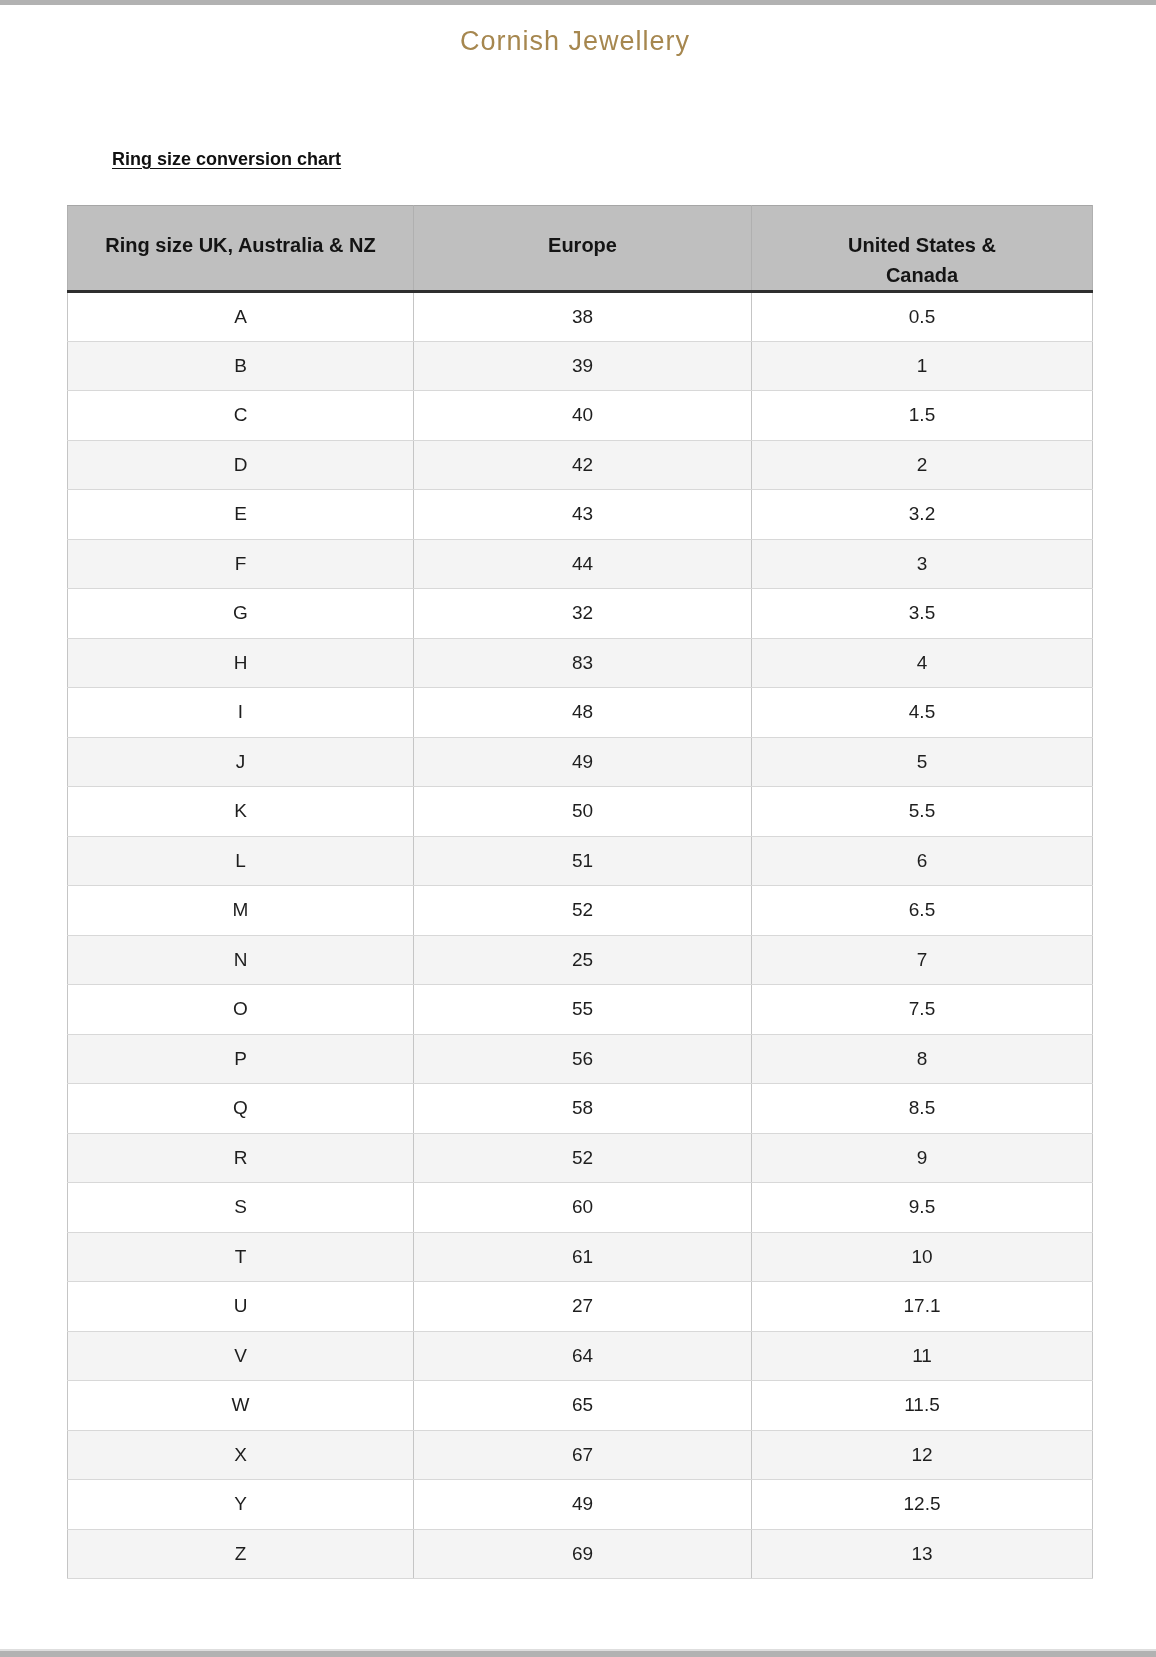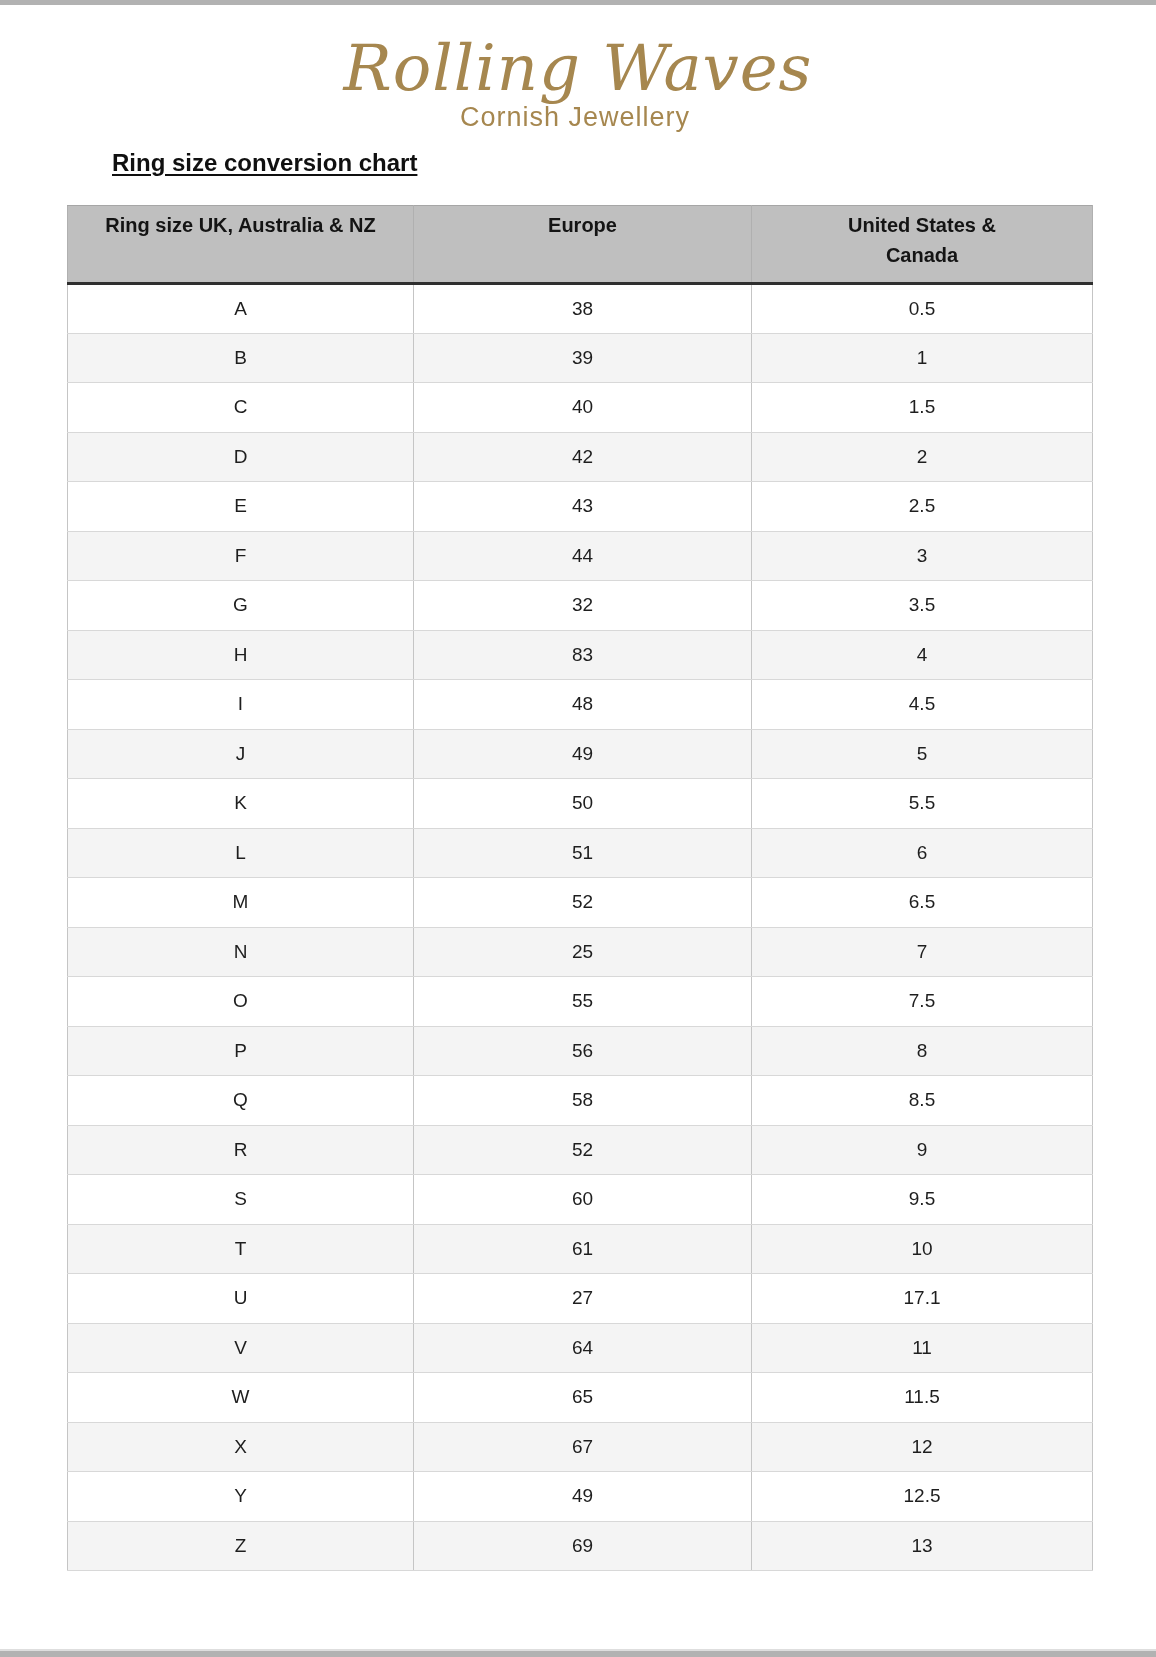--- a/index.html
+++ b/index.html
@@ -37,21 +37,21 @@
     padding-right:6px;
     margin-top:-4px;
     letter-spacing:1px;
     white-space:nowrap;
   }
 
   .doc-title{
     position:absolute;
     left:112px;
     top:149px;
-    font-size:24px;
+    font-size:18px;
     font-weight:bold;
     color:#101010;
     text-decoration:underline;
     text-underline-offset:3px;
     white-space:nowrap;
   }
 
   table.conv{
     position:absolute;
     left:67px;
@@ -64,21 +64,21 @@
   table.conv col.c2{width:338px;}
   table.conv col.c3{width:341px;}
 
   table.conv th{
     height:78px;
     background:var(--header-bg);
     font-size:20px;
     font-weight:bold;
     text-align:center;
     vertical-align:top;
-    padding-top:4px;
+    padding-top:24px;
     line-height:30px;
     white-space:pre-line;
     border-top:1px solid #a6a6a6;
     border-left:1px solid #b0b0b0;
     border-right:1px solid #b0b0b0;
     border-bottom:3px solid var(--header-rule);
     color:#141414;
   }
   table.conv td{
     height:49.5px;
@@ -92,21 +92,20 @@
   }
   table.conv tr:nth-child(even) td{background:var(--row-alt);}
   table.conv tr:nth-child(odd) td{background:#ffffff;}
 </style>
 </head>
 <body>
 
 <div class="page-edge top"></div>
 
 <div class="logo">
-  <div class="logo-script">Rolling Waves</div>
   <div class="logo-tagline">Cornish Jewellery</div>
 </div>
 
 <div class="doc-title">Ring size conversion chart</div>
 
 <table class="conv">
   <colgroup>
       <col class="c1">
       <col class="c2">
       <col class="c3">
@@ -136,21 +135,21 @@
         <td>1.5</td>
       </tr>
       <tr>
         <td>D</td>
         <td>42</td>
         <td>2</td>
       </tr>
       <tr>
         <td>E</td>
         <td>43</td>
-        <td>2.5</td>
+        <td>3.2</td>
       </tr>
       <tr>
         <td>F</td>
         <td>44</td>
         <td>3</td>
       </tr>
       <tr>
         <td>G</td>
         <td>32</td>
         <td>3.5</td>

